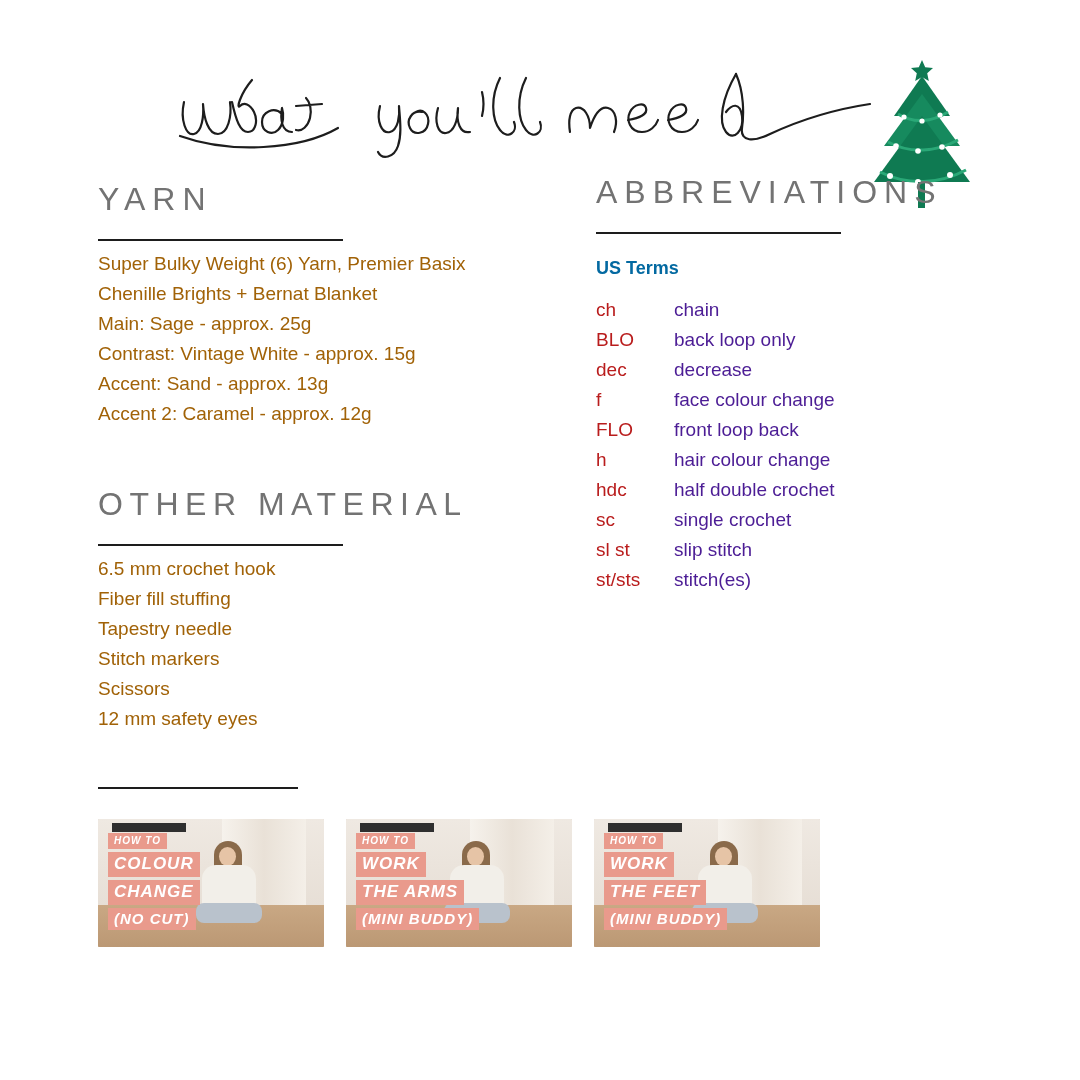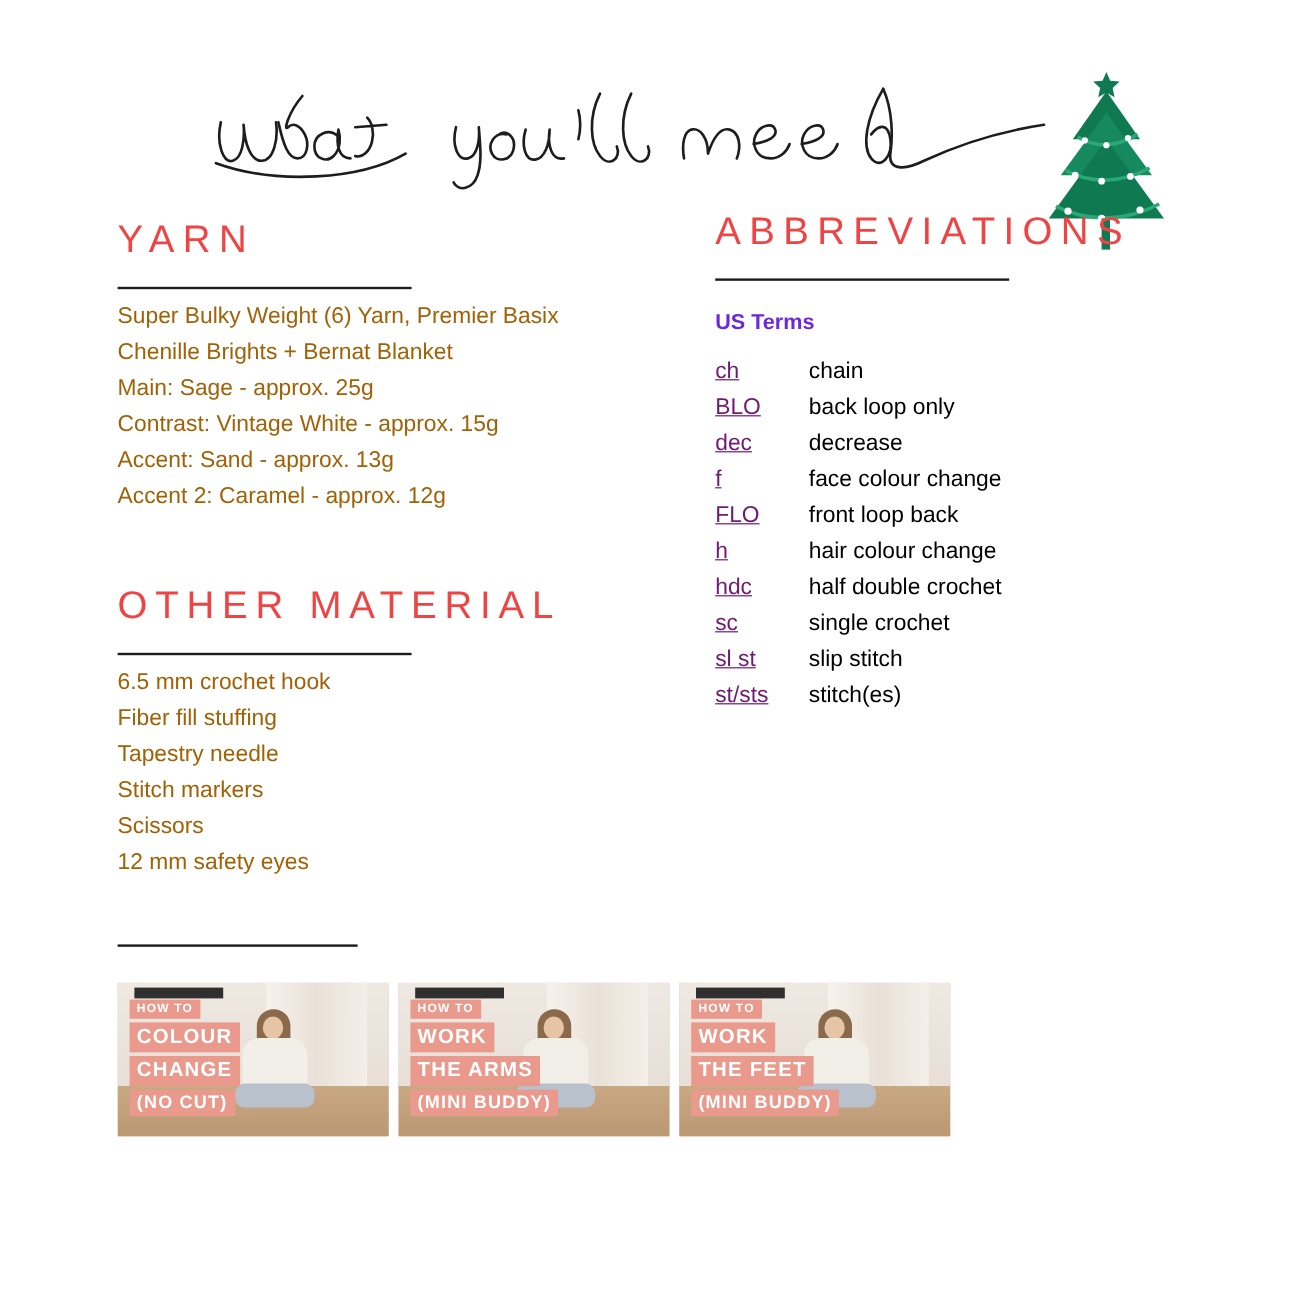--- a/index.html
+++ b/index.html
@@ -53,21 +53,21 @@
     left: 596px;
     top: 175px;
     width: 410px;
   }
 
   h2.section-title {
     font-family: "Liberation Sans", sans-serif;
     font-weight: 400;
     font-size: 32px;
     letter-spacing: 7px;
-    color: #ef4444;
+    color: #737373;
     margin: 0;
     line-height: 1.1;
   }
   h2.section-title.small-gap { letter-spacing: 6.5px; }
 
   .rule {
     height: 2px;
     background: #1d1d1d;
     margin-top: 22px;
   }
@@ -84,44 +84,45 @@
   }
   .body-list div { white-space: pre-wrap; }
 
   .block-other { margin-top: 58px; }
 
   
   .us-terms {
     margin-top: 24px;
     font-size: 18px;
     font-weight: bold;
-    color: #6d28d9;
+    color: #0369a1;
   }
   .abbr-table {
     margin-top: 16px;
     font-size: 19px;
     line-height: 30px;
   }
   .abbr-row {
     display: flex;
   }
-  .abbr-key { width: 78px; color: #701a75; text-decoration: underline; }
-  .abbr-val { color: #000000; }
+  .abbr-key { width: 78px; color: #b91c1c; }
+  .abbr-val { color: #4c1d95; }
 
   
   .videos {
     position: absolute;
     left: 98px;
     top: 765px;
     width: 880px;
   }
   .video-row {
     display: flex;
-    gap: 8px;
+    gap: 22px;
     margin-top: 30px;
+    font-style: italic;
   }
   .thumb {
     width: 226px;
     height: 128px;
     position: relative;
     overflow: hidden;
     background: #d9cfc6;
     border-radius: 1px;
   }
   

